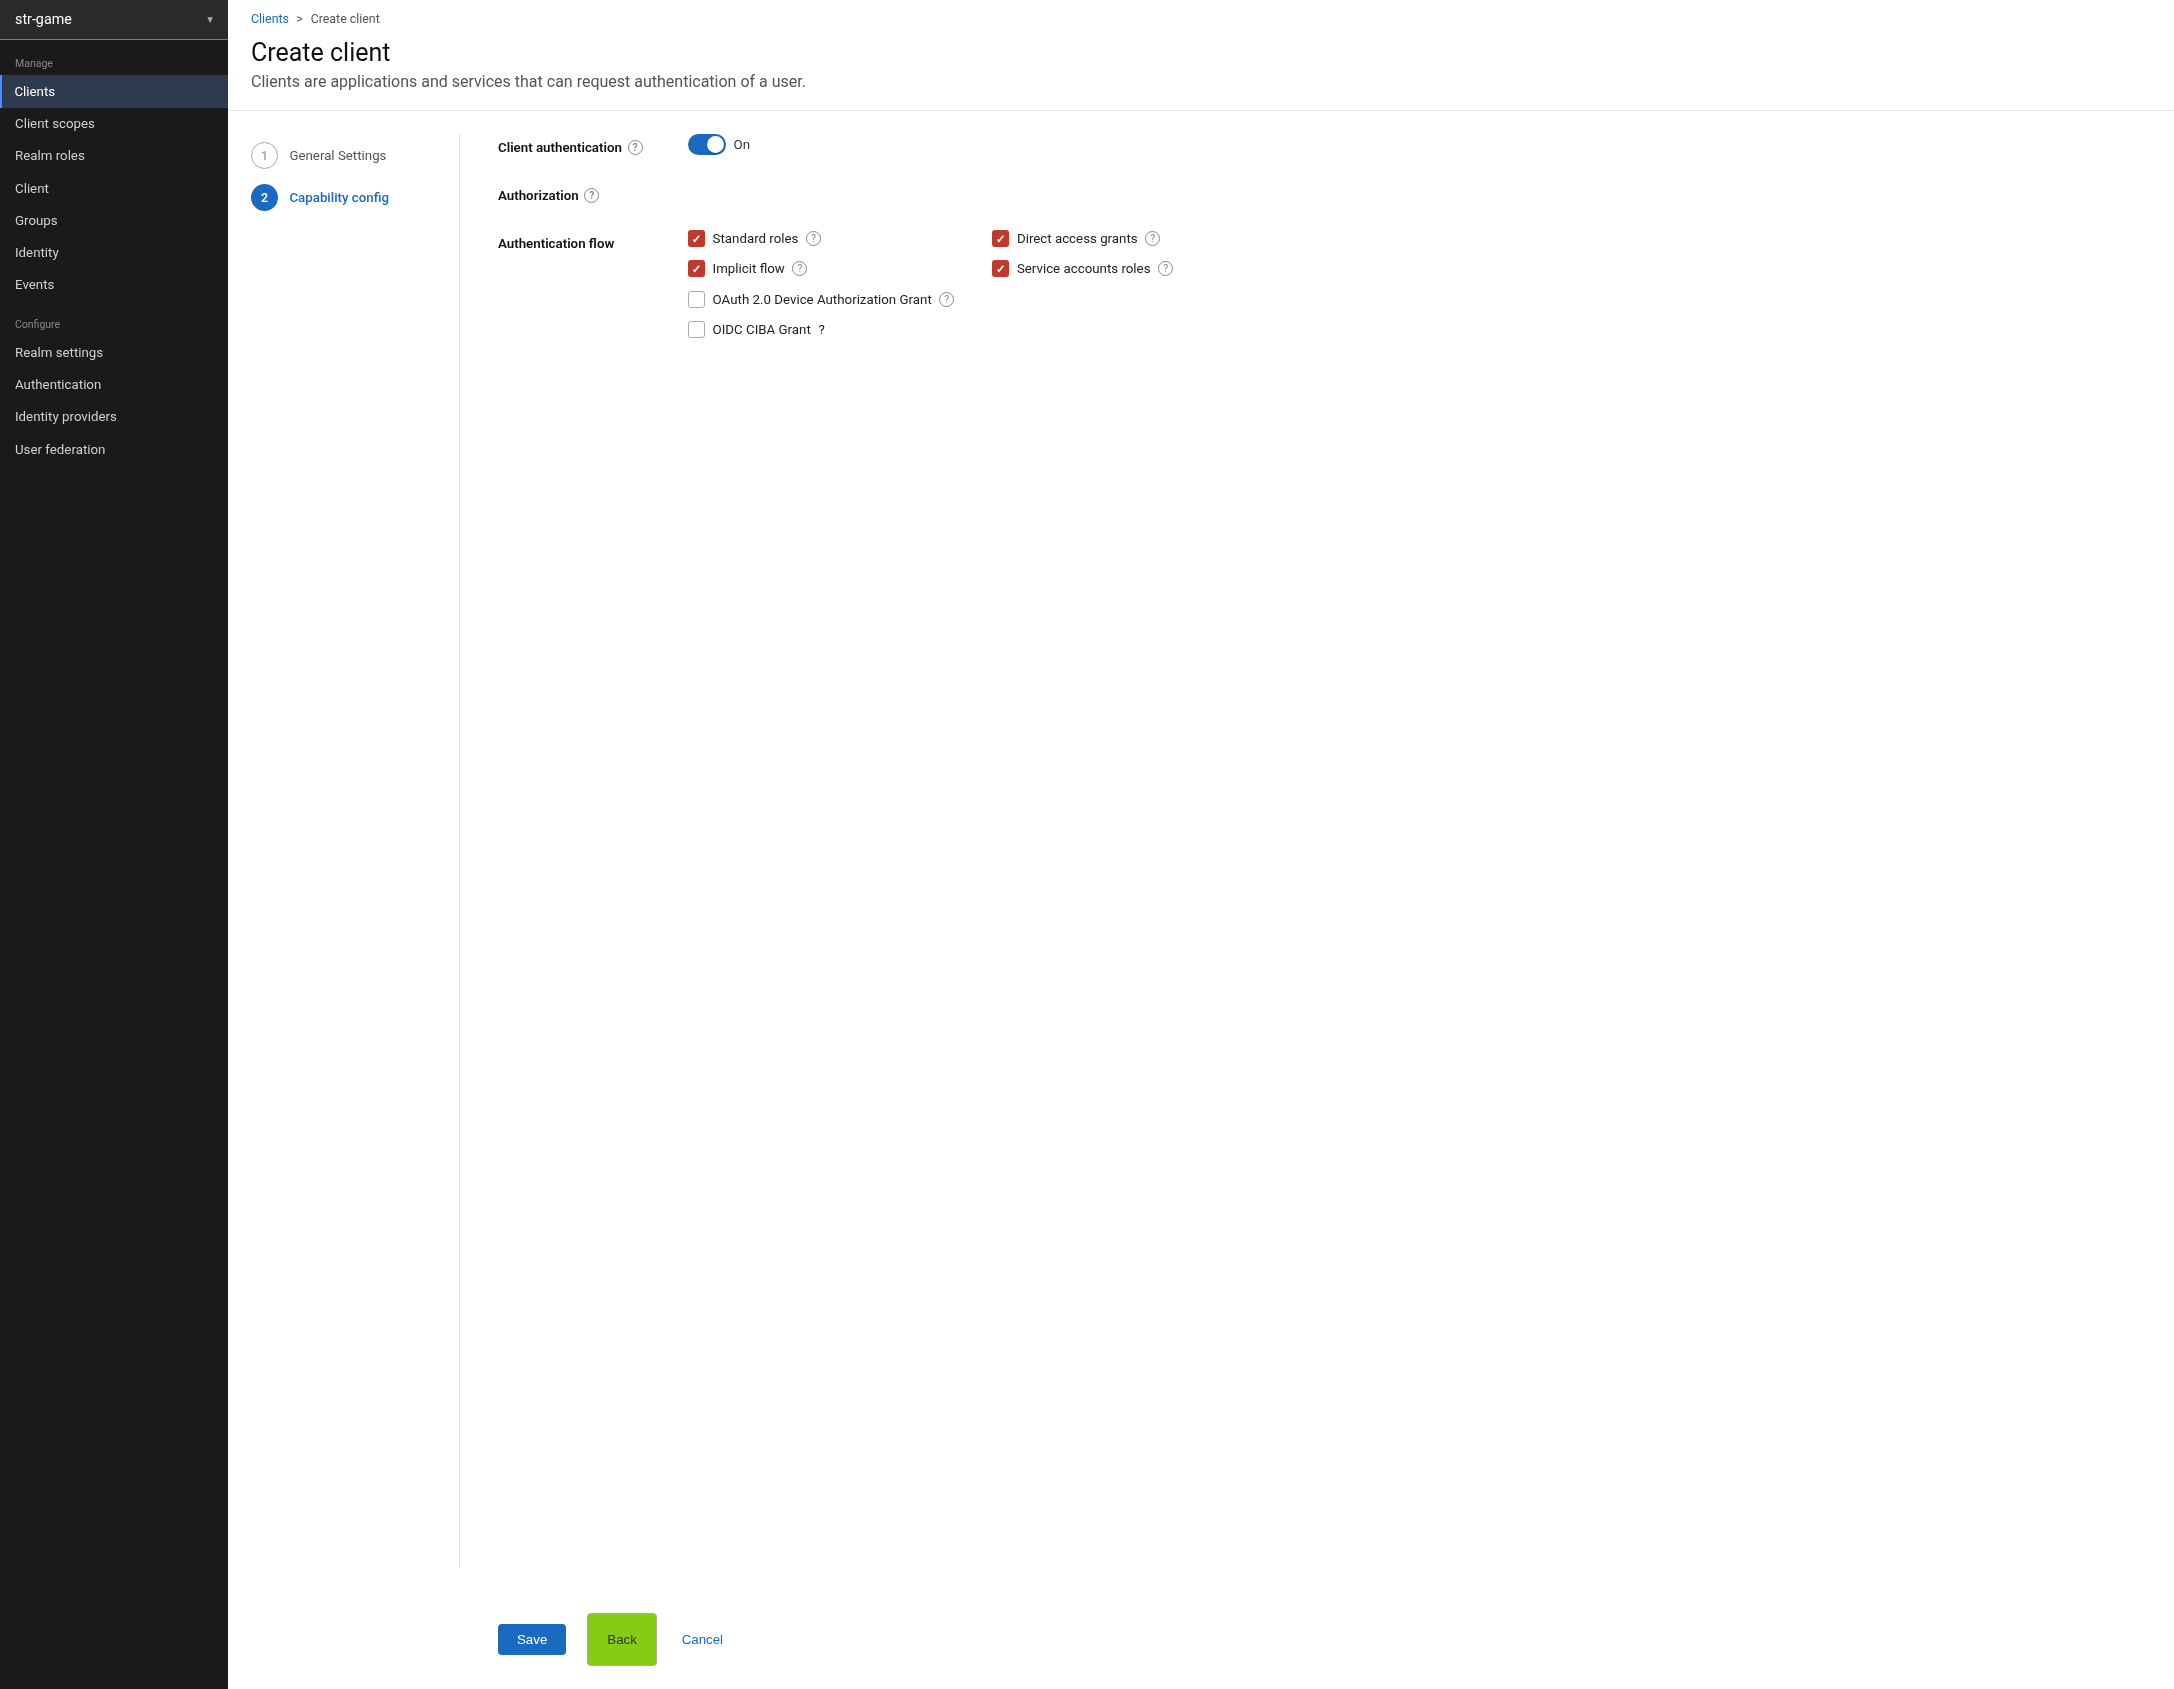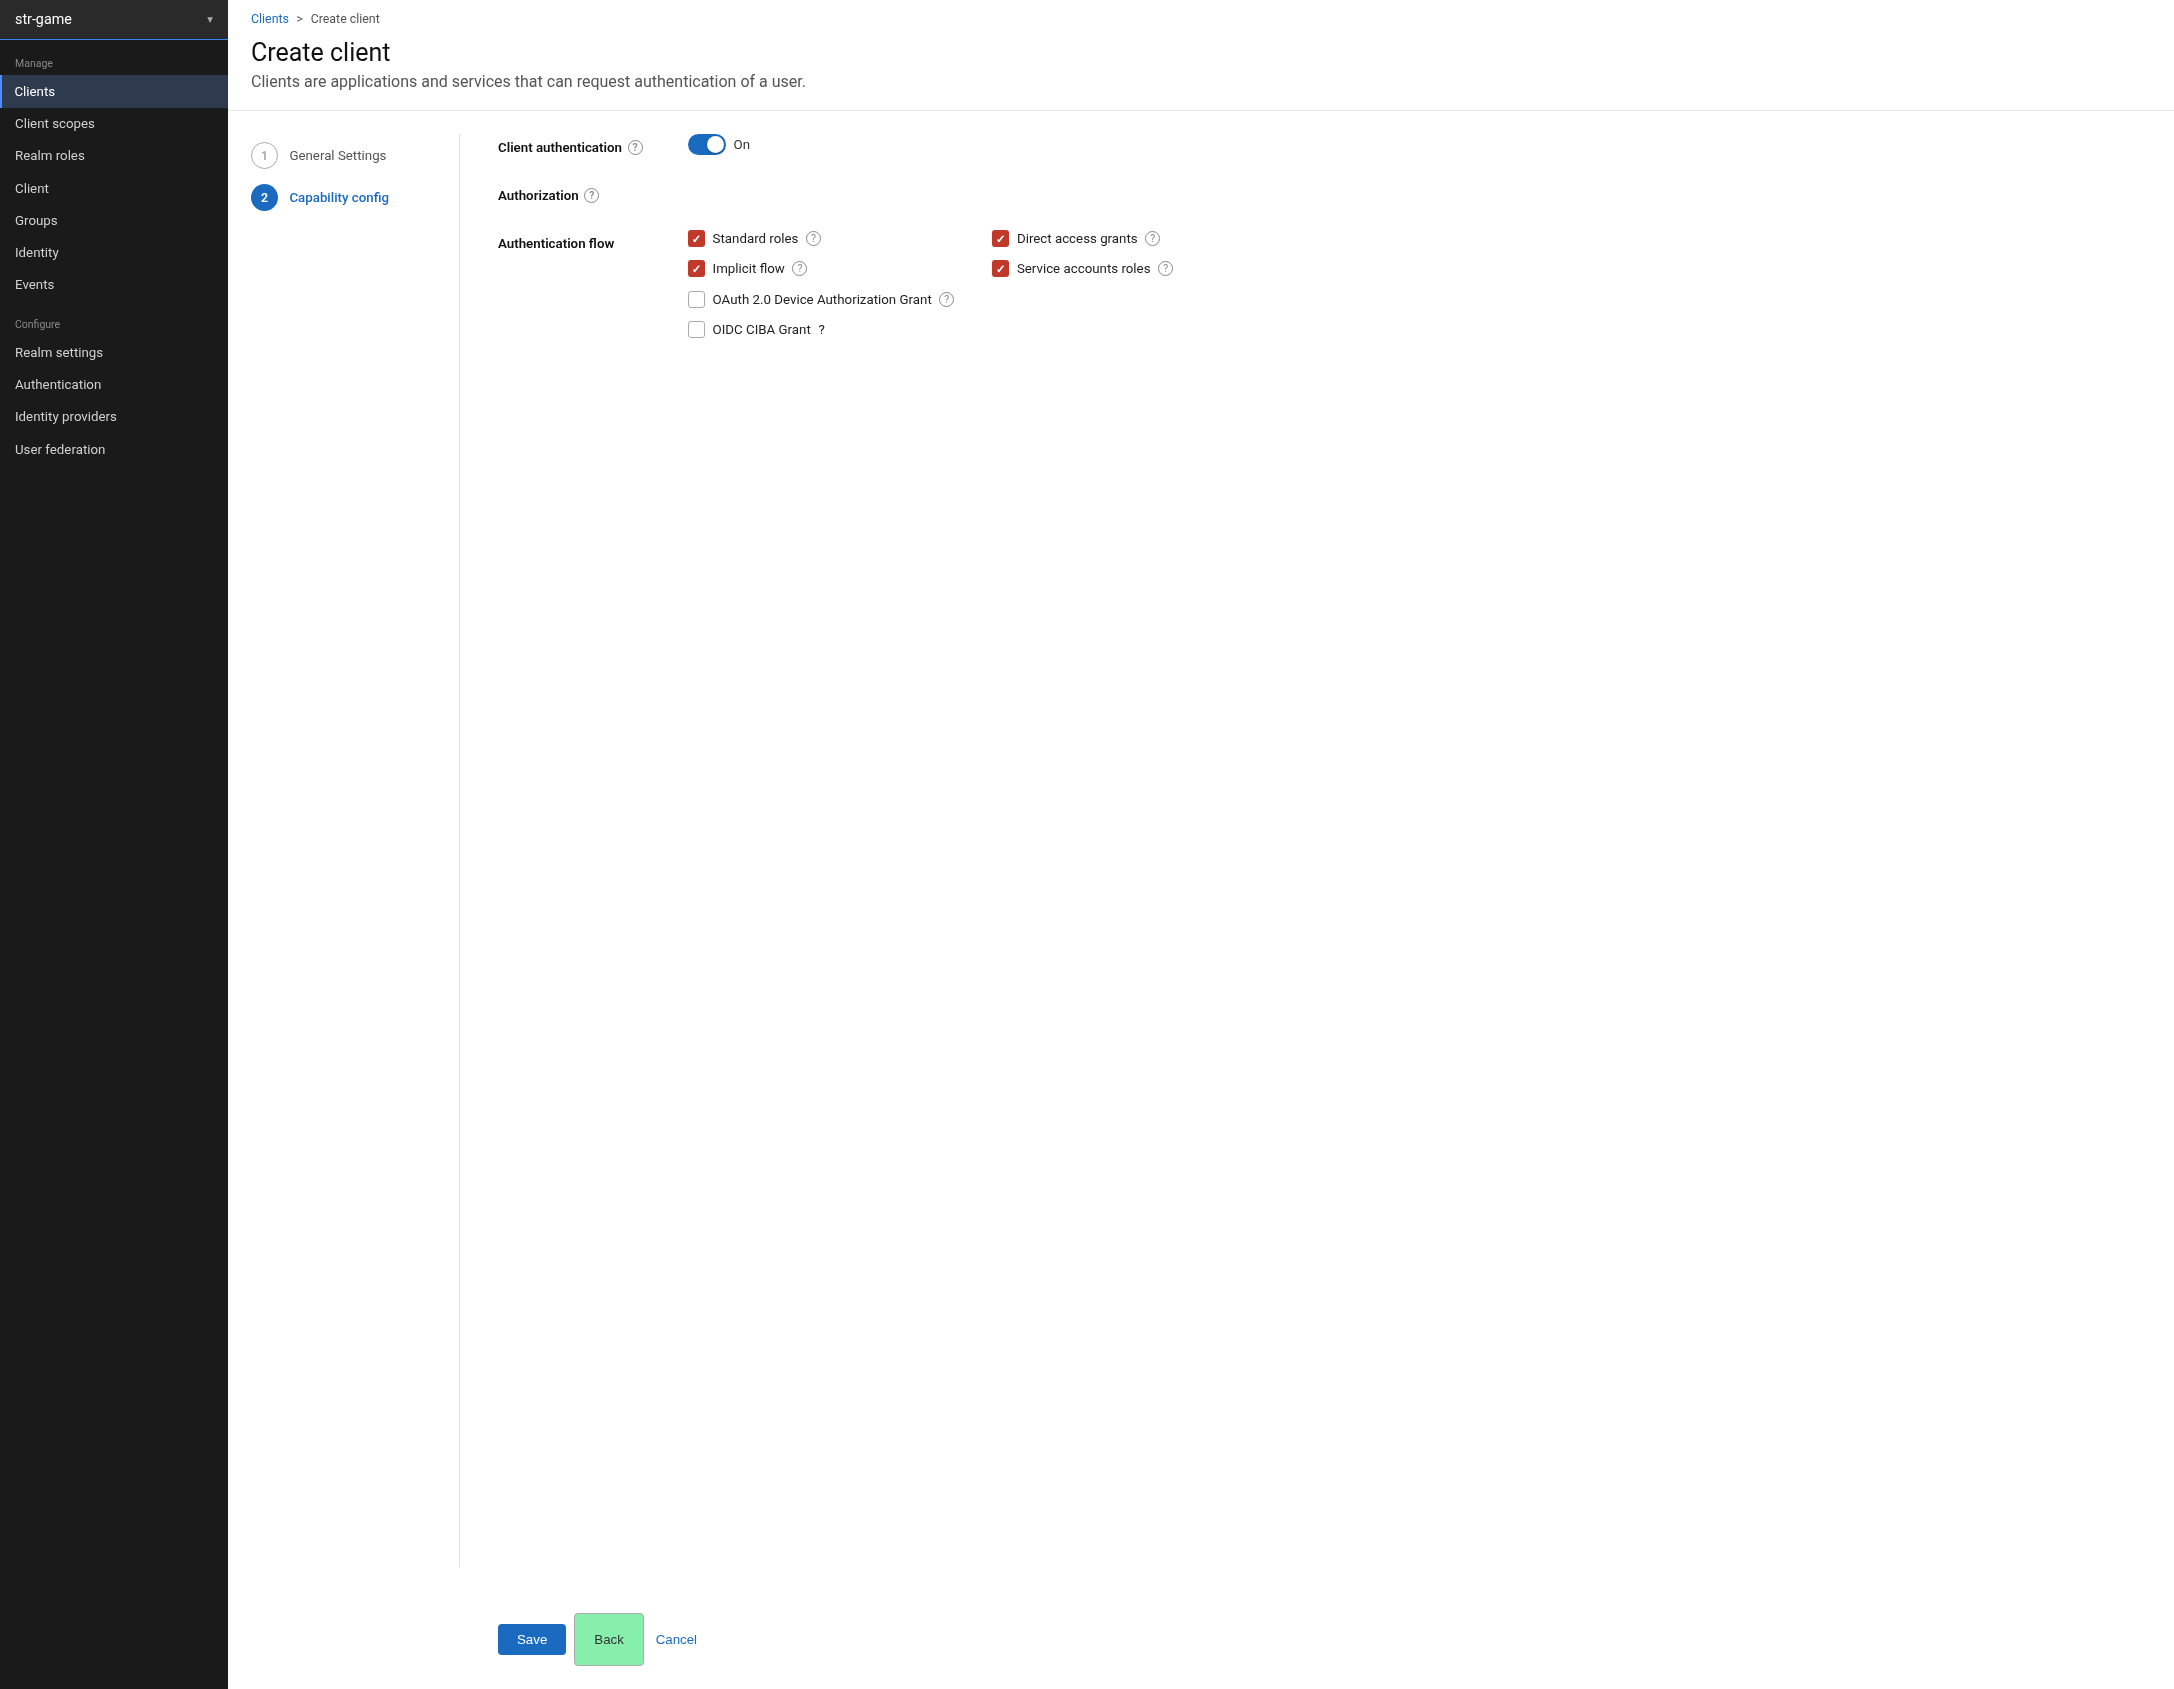--- a/index.html
+++ b/index.html
@@ -250,34 +250,34 @@
       content: '✓';
       color: #fff;
       font-size: 11.4px;
       font-weight: bold;
     }
 
     
     .form-footer {
       padding: 23px 23px 23px 270px;
       display: flex;
-      gap: 8px;
+      gap: 21px;
       align-items: center;
     }
     .btn-primary {
       background: #1a6bbf;
       color: #fff;
       border: none;
       padding: 7.6px 19px;
       border-radius: 3.8px;
       font-size: 13.3px;
       cursor: pointer;
     }
     .btn-secondary {
-      background: #86efac;
+      background: #84cc16;
       color: #333;
       border: 1.4px solid #aaa;
       padding: 18px 19px;
       border-radius: 3.8px;
       font-size: 13.3px;
       cursor: pointer;
     }
     .btn-link {
       background: none;
       border: none;

